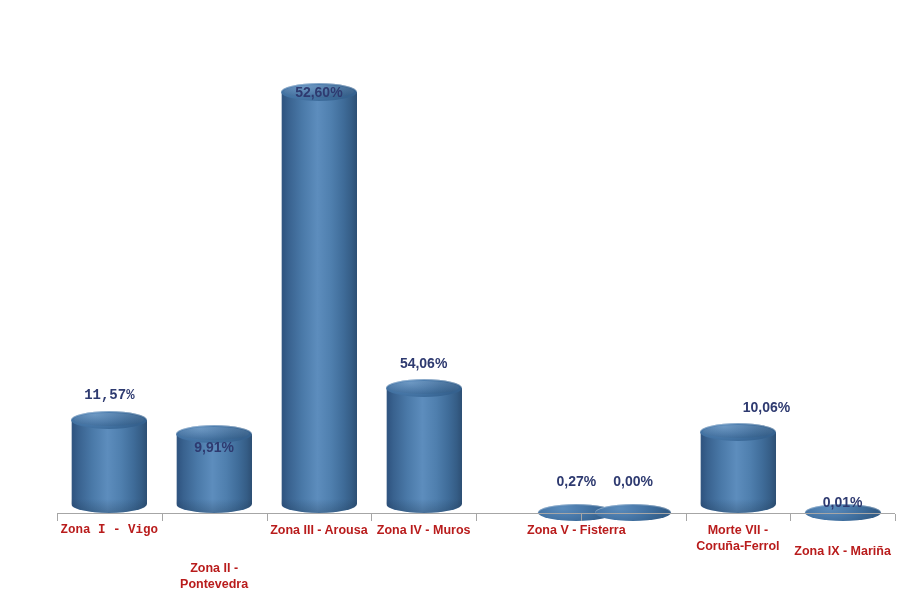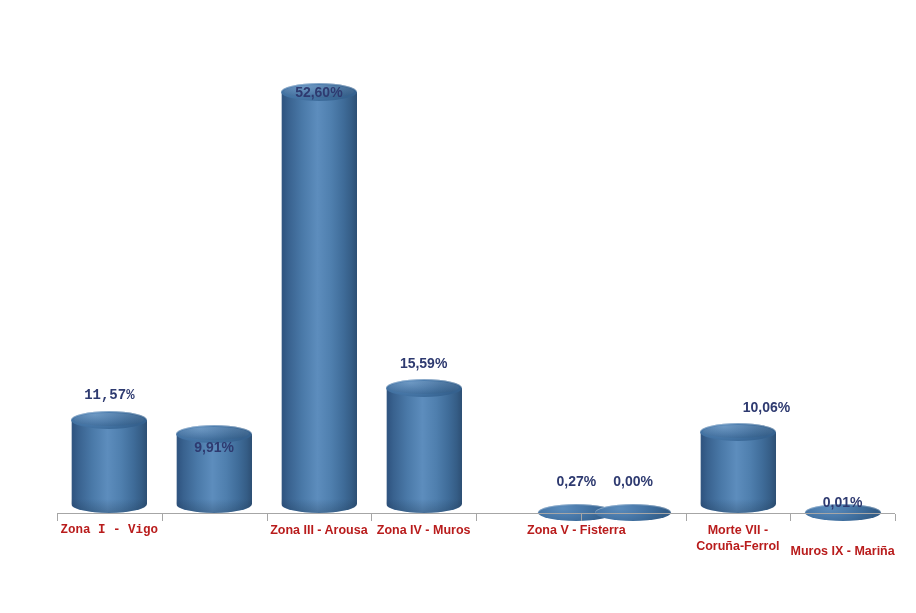--- a/index.html
+++ b/index.html
@@ -175,41 +175,43 @@
         </div>
         <div class="col" style="left: 161.75px; width: 104.75px; margin-top: 38px;">
           <div class="bar-wrap">
             <div class="cyl">
               <div class="cyl-body" style="height: 79px;">
                 <div class="cyl-top"></div>
               </div>
             </div>
           </div>
           <div class="data-label" style="top: 401px;">9,91%</div>
+          <div class="cat-label">Zona II -
+Pontevedra</div>
         </div>
         <div class="col" style="left: 266.5px; width: 104.75px;">
           <div class="bar-wrap">
             <div class="cyl">
               <div class="cyl-body" style="height: 421px;">
                 <div class="cyl-top"></div>
               </div>
             </div>
           </div>
           <div class="data-label" style="top: 59px; margin-top: 25px;">52,60%</div>
           <div class="cat-label">Zona III - Arousa</div>
         </div>
         <div class="col" style="left: 371.25px; width: 104.75px;">
           <div class="bar-wrap">
             <div class="cyl">
               <div class="cyl-body" style="height: 125px;">
                 <div class="cyl-top"></div>
               </div>
             </div>
           </div>
-          <div class="data-label" style="top: 355px;">15,59%</div>
+          <div class="data-label" style="top: 355px;">54,06%</div>
           <div class="cat-label">Zona IV - Muros</div>
         </div>
         <div class="col" style="left: 476px; width: 104.75px; margin-left: 48px;">
           <div class="bar-wrap">
             <div class="disc" style="margin-bottom: -8px;"></div>
           </div>
           <div class="data-label" style="top: 473px;">0,27%</div>
           <div class="cat-label">Zona V - Fisterra</div>
         </div>
         <div class="col" style="left: 580.75px; width: 104.75px;">
@@ -228,21 +230,21 @@
           </div>
           <div class="data-label" style="top: 399px; text-align: right;">10,06%</div>
           <div class="cat-label">Morte VII -
 Coruña-Ferrol</div>
         </div>
         <div class="col" style="left: 790.25px; width: 104.75px; margin-top: 21px;">
           <div class="bar-wrap">
             <div class="disc" style="margin-bottom: -8px;"></div>
           </div>
           <div class="data-label" style="top: 473px;">0,01%</div>
-          <div class="cat-label">Muros IX - Mariña</div>
+          <div class="cat-label">Zona IX - Mariña</div>
         </div>
       </div>
 
     <div class="axis-line"></div>
     <div id="ticks">
         <div class="axis-tick" style="left: 57px;"></div>
         <div class="axis-tick" style="left: 162px;"></div>
         <div class="axis-tick" style="left: 267px;"></div>
         <div class="axis-tick" style="left: 371px;"></div>
         <div class="axis-tick" style="left: 476px;"></div>

